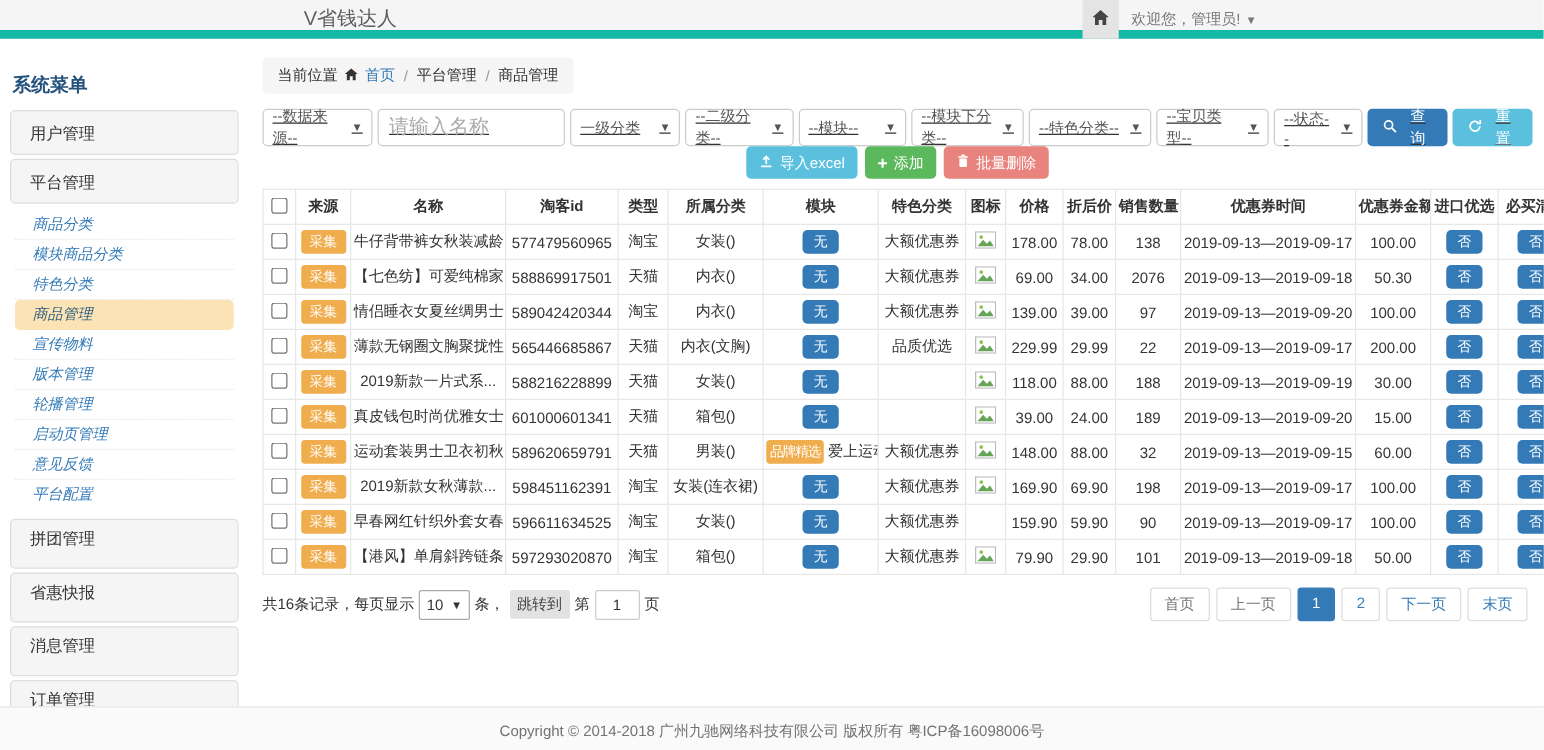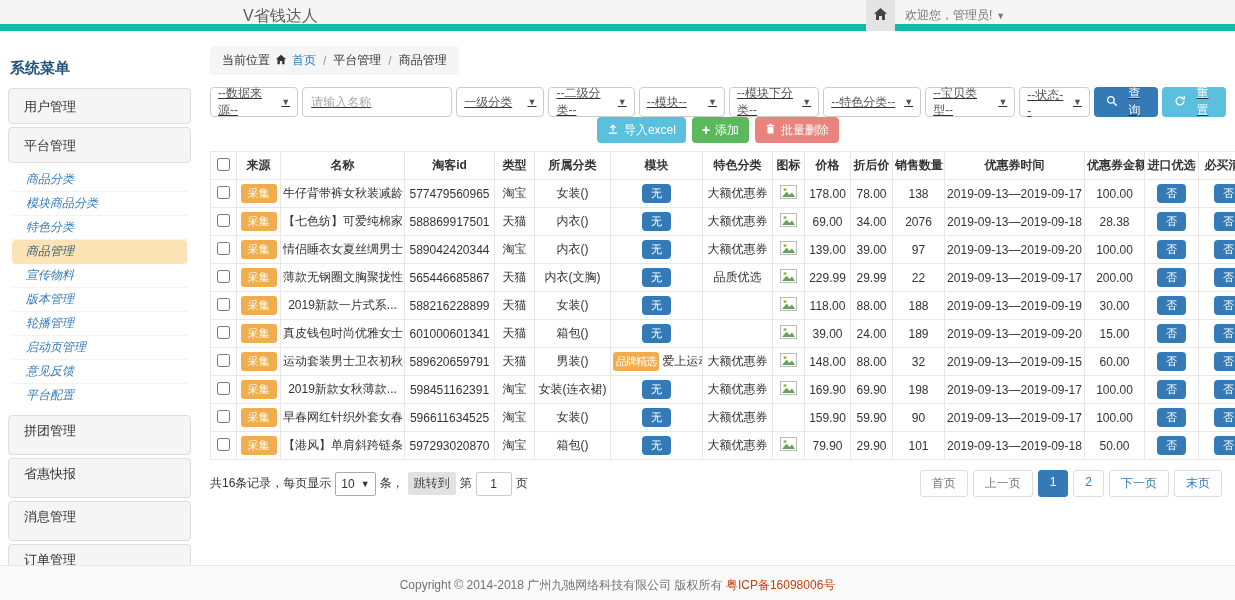--- a/index.html
+++ b/index.html
@@ -26,21 +26,21 @@
 
   
   .main { position:absolute; left:210px; top:46px; width:1016px; }
   .crumb { display:inline-flex; align-items:center; gap:5px; background:#f5f5f5; border-radius:4px; padding:6px 12px; color:#333; }
   .crumb .lnk { color:#337ab7; cursor:pointer; }
   .crumb .sep { color:#999; padding:0 2px; }
 
   .filters { display:flex; gap:4px; margin-top:12px; align-items:center;text-decoration:underline; }
   .f-select { height:30px; border:1px solid #ccc; border-radius:4px; background:#fff; color:#555; display:flex; align-items:center; justify-content:space-between; padding:0 7px; cursor:pointer; }
   .f-select .caret { font-size:9px; color:#555; margin-left:6px; }
-  .f-input { height:30px; border:1px solid #ccc; border-radius:4px; padding:0 8px; color:#555; font-size:12px; }
+  .f-input { height:30px; border:1px solid #ccc; border-radius:4px; padding:0 8px; color:#555; font-size:16px; }
   .f-input::placeholder { color:#aaa; }
   .btn { height:30px; border:none; border-radius:4px; color:#fff; font-size:12px; display:inline-flex; align-items:center; gap:5px; padding:0 12px; cursor:pointer; }
   .btn-primary { background:#337ab7; }
   .btn-info { background:#5bc0de; }
   .btn-success { background:#5cb85c; }
   .btn-soft-danger { background:#e8837e; }
   .btn.small { height:26px; padding:0 10px; }
 
   .toolbar { display:flex; justify-content:center; gap:6px; }
 
@@ -58,21 +58,21 @@
   .pg-select { height:24px; border:1px solid #aaa; border-radius:2px; background:#fff; display:inline-flex; align-items:center; padding:0 5px; gap:6px; cursor:pointer; }
   .pg-select .caret { font-size:9px; }
   .chip { background:#e2e2e2; padding:3px 6px; border-radius:2px; color:#444; cursor:pointer; }
   .pg-input { width:36px; height:24px; border:1px solid #ccc; border-radius:2px; text-align:center; font-size:12px; color:#333; }
   .pager { display:flex; gap:5px; margin-right:4px; }
   .pg-btn { border:1px solid #ddd; background:#fff; border-radius:3px; padding:4px 11px; color:#337ab7; cursor:pointer; }
   .pg-btn.muted { color:#777; }
   .pg-btn.active { background:#337ab7; border-color:#337ab7; color:#fff; }
 
   .footer { position:absolute; left:0; bottom:0; width:100%; height:35px; background:#fafafa; border-top:1px solid #e7e7e7; text-align:center; padding-top:11px; color:#737373; }
-  .footer .lnk { color:#c2410c; cursor:pointer; }
+  .footer .lnk { color:#737373; cursor:pointer; }
 </style>
 </head>
 <body>
 
 <div class="stage">
 
   <div class="topbar">
     <div class="brand">V省钱达人</div>
     <div class="top-home">
       <span>
@@ -270,21 +270,21 @@
             <td>大额优惠券</td>
             <td><span><svg width="17" height="14" viewBox="0 0 17 14">
                   <rect x="0.5" y="0.5" width="16" height="13" fill="#fff" stroke="#bbb"></rect>
                   <circle cx="5" cy="4.6" r="1.5" fill="#8bc34a"></circle>
                   <path d="M2 12 L6.5 6.8 L9.5 10 L12 7.4 L15 12 Z" fill="#66a556"></path>
                 </svg></span></td>
             <td>69.00</td>
             <td>34.00</td>
             <td>2076</td>
             <td>2019-09-13—2019-09-18</td>
-            <td>28.38</td>
+            <td>50.30</td>
             <td><span class="badge-blue">否</span></td>
             <td><span class="badge-blue">否</span></td>
           </tr>
           <tr>
             <td><input type="checkbox" class="cb" style=""></td>
             <td><span class="badge-warn">采集</span></td>
             <td>情侣睡衣女夏丝绸男士...</td>
             <td>589042420344</td>
             <td>淘宝</td>
             <td>内衣()</td>

